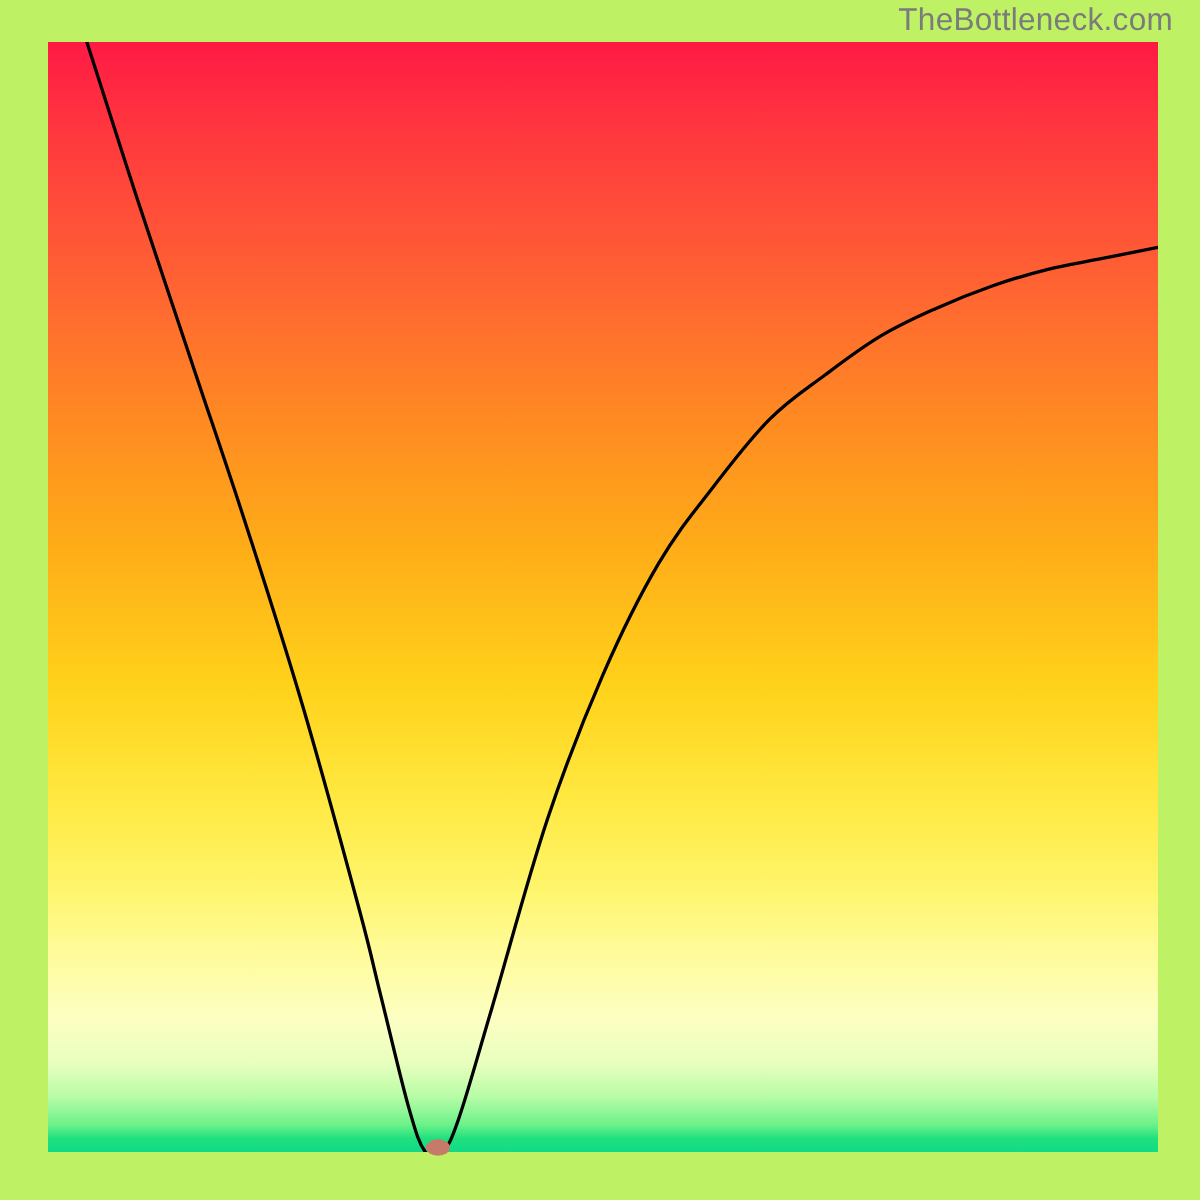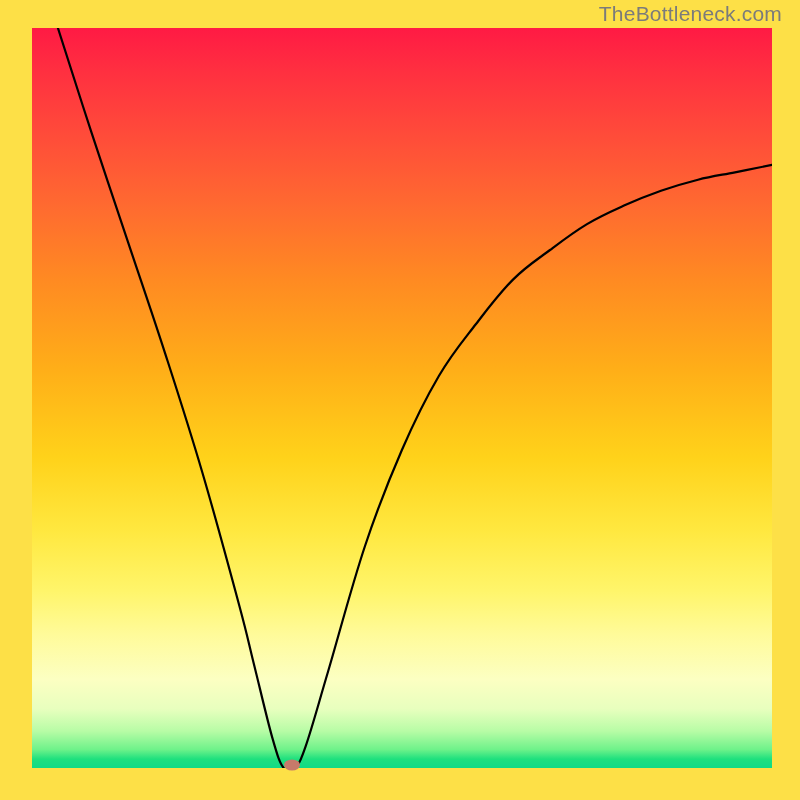--- a/index.html
+++ b/index.html
@@ -8,21 +8,21 @@
     width: 800px;
     height: 800px;
     background: #000;
     overflow: hidden;
     font-family: Arial, Helvetica, sans-serif;
   }
   .frame {
     position: relative;
     width: 800px;
     height: 800px;
-    background: #fde047;
+    background: #bef264;
   }
   .watermark {
     position: absolute;
     top: 2px;
     right: 18px;
     color: #7b7b7b;
     font-size: 21px;
     font-weight: 500;
     letter-spacing: 0.2px;
     z-index: 10;

